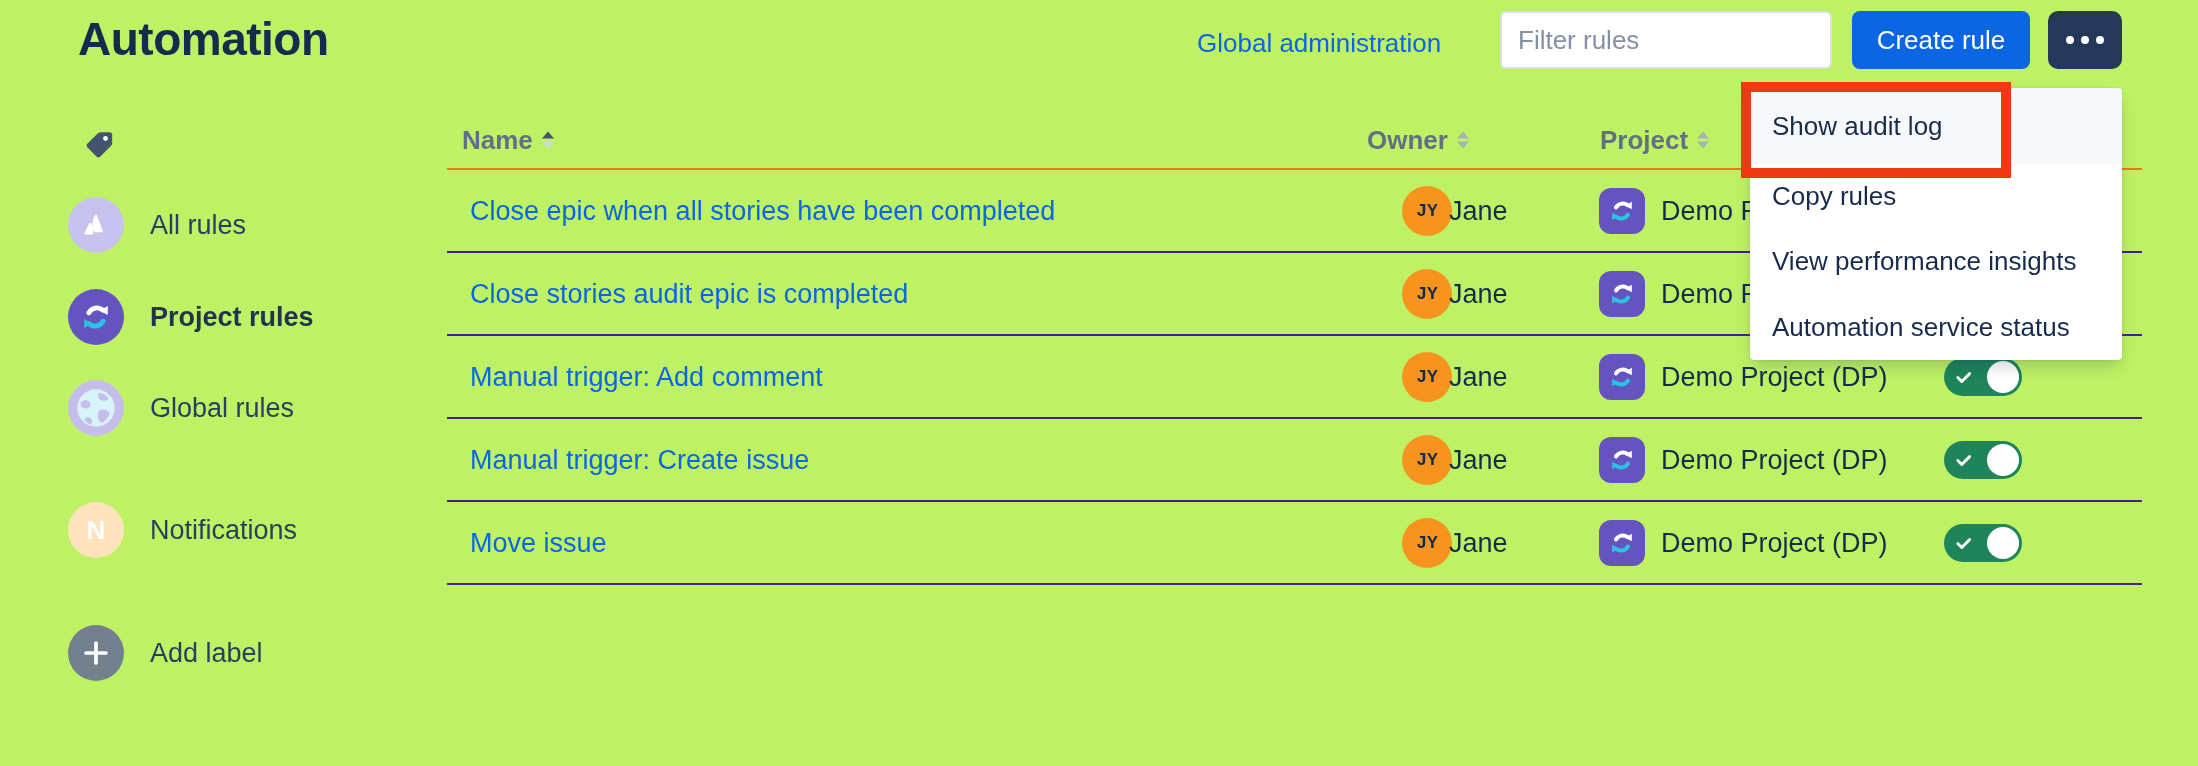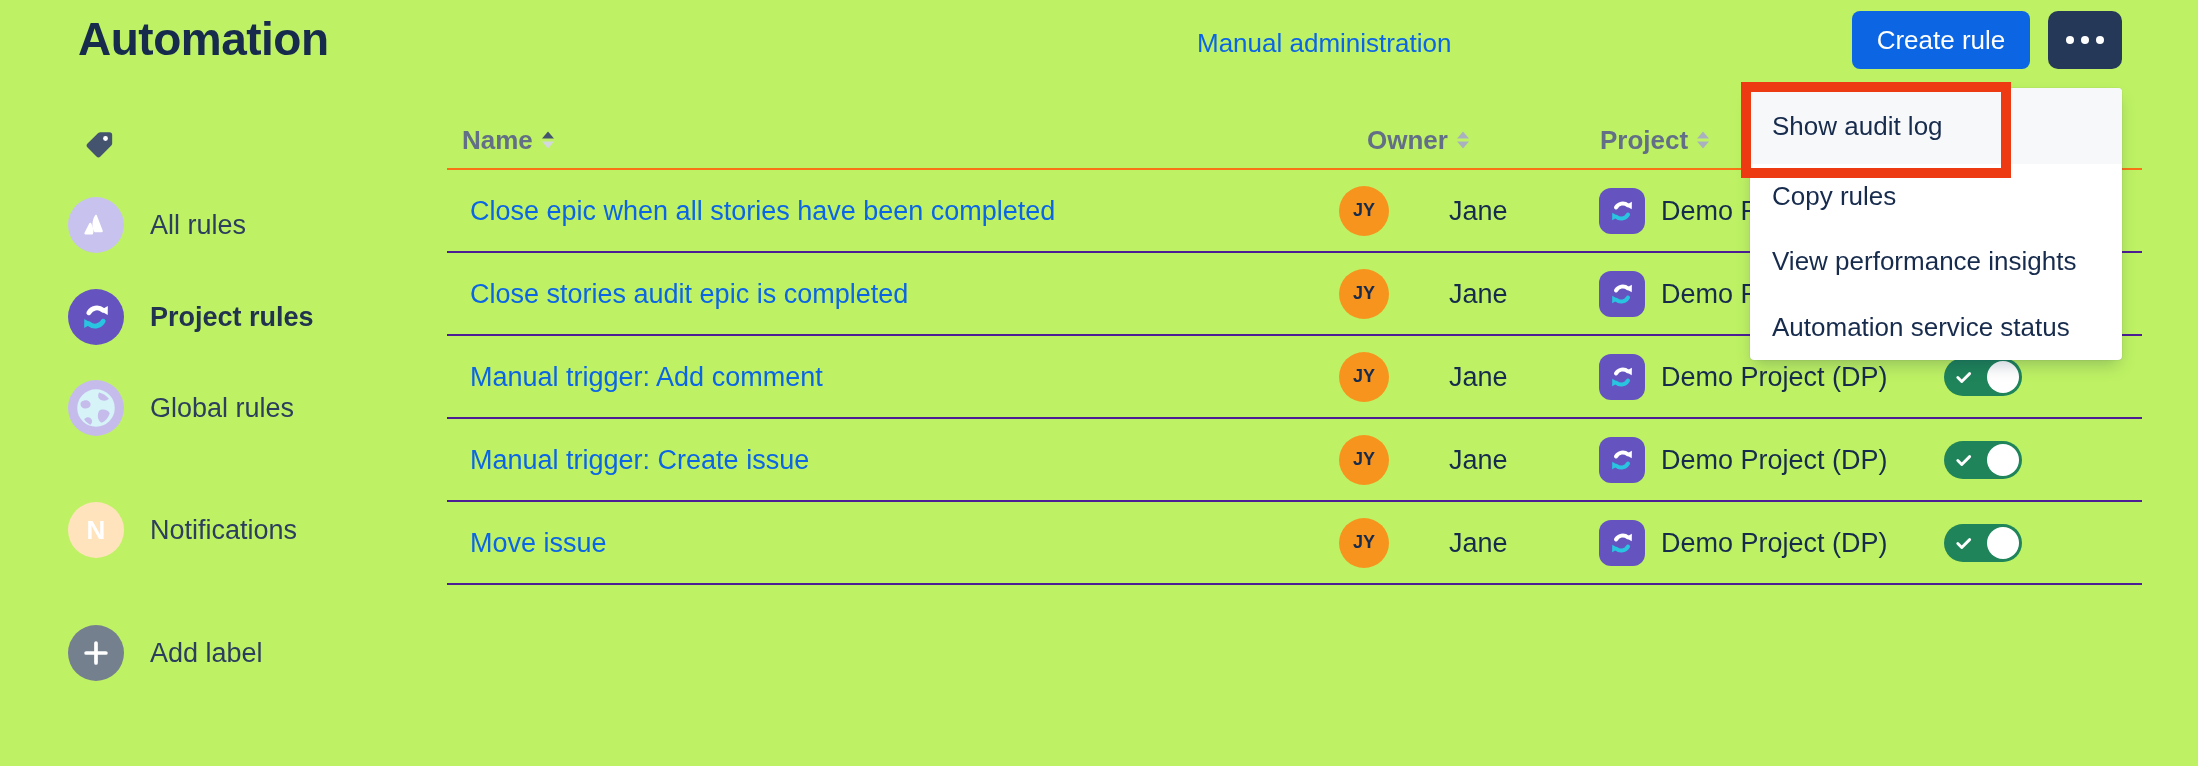--- a/index.html
+++ b/index.html
@@ -44,22 +44,22 @@
   .th{position:absolute;top:50%;transform:translateY(-50%);display:flex;align-items:center;font-size:26px;font-weight:700;color:#626F86;cursor:pointer;}
   .th-name{left:15px;} .th-owner{left:920px;justify-content:flex-end;} .th-project{left:1153px;}
   .sort{display:inline-flex;flex-direction:column;gap:3px;margin-left:9px;}
   .tri-up{width:0;height:0;border-left:6px solid transparent;border-right:6px solid transparent;border-bottom:7px solid #A9B1C0;}
   .tri-down{width:0;height:0;border-left:6px solid transparent;border-right:6px solid transparent;border-top:7px solid #A9B1C0;}
   .sort.asc .tri-up{border-bottom-color:#44546F;}
   .sort.asc .tri-down{border-top-color:#D3D8DF;}
   .row{position:relative;height:83px;border-bottom:2px solid #4c1d95;box-sizing:border-box;}
   .rcell{position:absolute;top:50%;transform:translateY(-50%);}
   .rule-link{left:23px;font-size:27px;color:#0C66E4;text-decoration:none;cursor:pointer;white-space:nowrap;}
-  .owner-avatar{left:892px;width:50px;height:50px;border-radius:50%;background:#F7941E;display:flex;align-items:center;justify-content:center;
-    font-size:18px;font-weight:700;color:#172B4D;}
+  .owner-avatar{left:955px;width:50px;height:50px;border-radius:50%;background:#F7941E;display:flex;align-items:center;justify-content:center;
+    font-size:18px;font-weight:700;color:#172B4D;font-family:Liberation Mono, monospace;}
   .owner-name{left:1002px;font-size:27px;color:#172B4D;}
   .proj-tile{left:1152px;width:46px;height:46px;border-radius:12px;background:#6554C0;display:flex;align-items:center;justify-content:center;}
   .proj-name{left:1214px;font-size:27px;color:#172B4D;white-space:nowrap;}
   .toggle{left:1497px;width:78px;height:38px;border-radius:19px;background:#1F845A;cursor:pointer;}
   .toggle .knob{position:absolute;right:3px;top:3px;width:32px;height:32px;border-radius:50%;background:#fff;}
   .toggle svg{position:absolute;left:11px;top:10px;}
   
   .menu{
     position:absolute;left:1750px;top:88px;width:372px;background:#fff;border-radius:4px;z-index:20;
     box-shadow:0 0 1px rgba(9,30,66,.31),0 8px 16px -4px rgba(9,30,66,.25);overflow:hidden;
@@ -72,21 +72,22 @@
     position:absolute;left:1741px;top:82px;width:270px;height:96px;box-sizing:border-box;
     border:10px solid #EE3A12;z-index:30;pointer-events:none;
   }
 </style>
 </head>
 <body>
 
 <div class="page">
 
   <div class="title">Automation</div>
-  <a class="global-admin">Manual administration</a>
+  <a class="global-admin">Global administration</a>
+  <input class="filter-input" type="text" placeholder="Filter rules" style="">
   <button class="btn-create">Create rule</button>
   <button class="btn-more">
     <span class="dots">
         <i></i>
         <i></i>
         <i></i>
       </span>
   </button>
 
   <div class="tag-icon">

